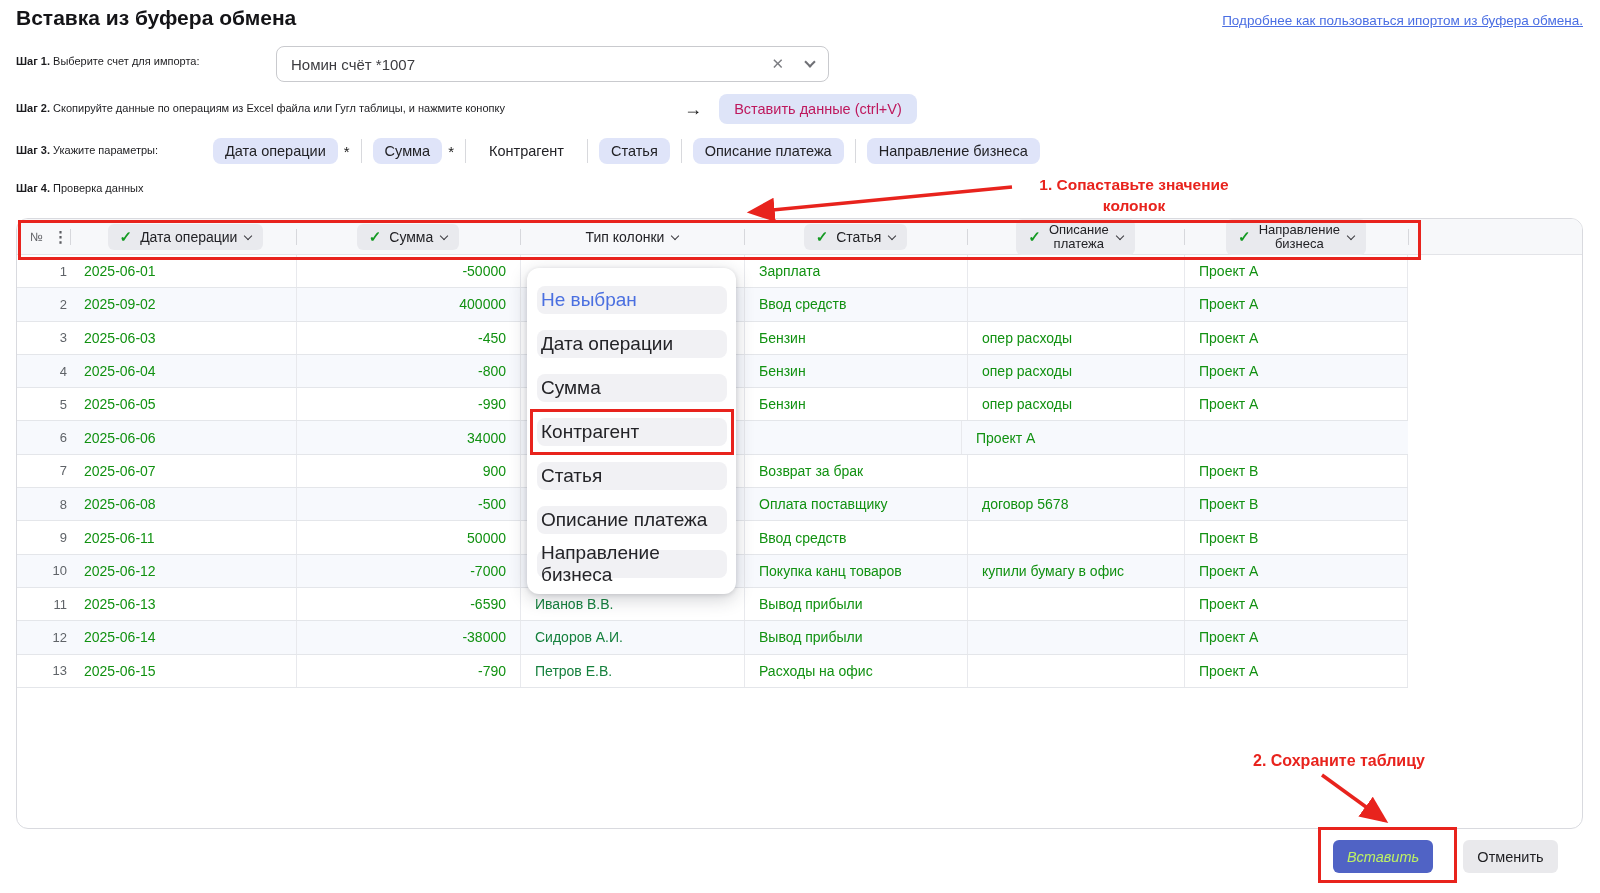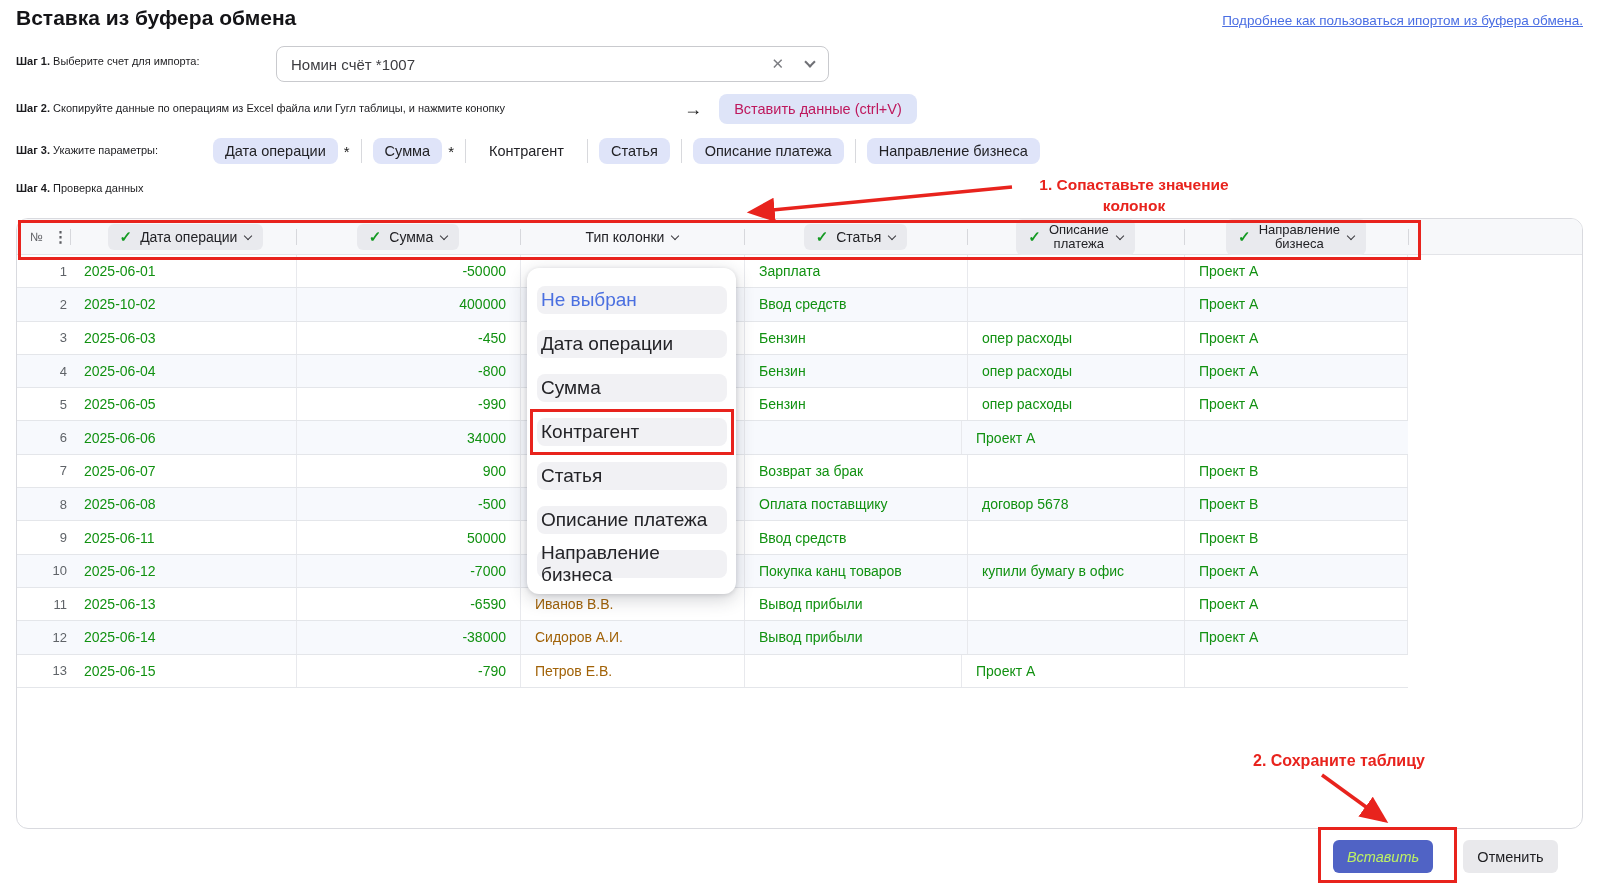--- a/index.html
+++ b/index.html
@@ -57,21 +57,21 @@
 
   
   .rows { position:absolute; left:0; top:36px; width:1391px; }
   .trow { display:flex; height:33.3px; border-bottom:1px solid #e4e6ea; background:#fff; }
   .trow.even { background:#f7f9fd; }
   .td { display:flex; align-items:center; font-size:14px; overflow:hidden; white-space:nowrap; }
   .td.bl { border-left:1px solid #e8e9ed; }
   .td-num   { width:56px; justify-content:flex-end; padding-right:6px; font-size:13px; color:#5f6368; }
   .td-date  { width:223px; padding-left:11px; color:#119111; }
   .td-amt   { width:224px; justify-content:flex-end; padding-right:14px; color:#119111; }
-  .td-ctr   { width:224px; padding-left:14px; color:#a16207; }
+  .td-ctr   { width:224px; padding-left:14px; color:#15803d; }
   .td-cat   { width:223px; padding-left:14px; color:#119111; }
   .td-dsc   { width:217px; padding-left:14px; color:#119111; }
   .td-biz   { width:224px; padding-left:14px; color:#119111; border-right:1px solid #e8e9ed; }
 
   
   .dropdown { left:527px; top:268px; width:209px; height:326px; background:#fff; border-radius:12px;
     box-shadow:0 5px 18px rgba(40,45,60,.22), 0 1px 4px rgba(40,45,60,.14); z-index:30; padding:18px 9px 14px 10px; }
   .opt { width:190px; height:28px; margin-bottom:16px; background:#f1f1f4; border-radius:8px;
     display:flex; align-items:center; padding-left:4px; font-size:19px; color:#232327; cursor:pointer; }
   .opt.link { color:#4a6fe0; }
@@ -211,21 +211,21 @@
           <div class="td td-num">1</div>
           <div class="td td-date">2025-06-01</div>
           <div class="td td-amt bl">-50000</div>
           <div class="td td-ctr bl"></div>
           <div class="td td-cat bl">Зарплата</div>
           <div class="td td-dsc bl"></div>
           <div class="td td-biz bl">Проект А</div>
         </div>
         <div class="trow even">
           <div class="td td-num">2</div>
-          <div class="td td-date">2025-10-02</div>
+          <div class="td td-date">2025-09-02</div>
           <div class="td td-amt bl">400000</div>
           <div class="td td-ctr bl"></div>
           <div class="td td-cat bl">Ввод средств</div>
           <div class="td td-dsc bl"></div>
           <div class="td td-biz bl">Проект А</div>
         </div>
         <div class="trow">
           <div class="td td-num">3</div>
           <div class="td td-date">2025-06-03</div>
           <div class="td td-amt bl">-450</div>
@@ -312,20 +312,21 @@
           <div class="td td-ctr bl">Сидоров А.И.</div>
           <div class="td td-cat bl">Вывод прибыли</div>
           <div class="td td-dsc bl"></div>
           <div class="td td-biz bl">Проект А</div>
         </div>
         <div class="trow">
           <div class="td td-num">13</div>
           <div class="td td-date">2025-06-15</div>
           <div class="td td-amt bl">-790</div>
           <div class="td td-ctr bl">Петров Е.В.</div>
+          <div class="td td-cat bl">Расходы на офис</div>
           <div class="td td-dsc bl"></div>
           <div class="td td-biz bl">Проект А</div>
         </div>
       </div>
   </div>
 
   <div class="abs dropdown" id="dropdown">
       <div class="opt link">Не выбран</div>
       <div class="opt">Дата операции</div>
       <div class="opt">Сумма</div>

